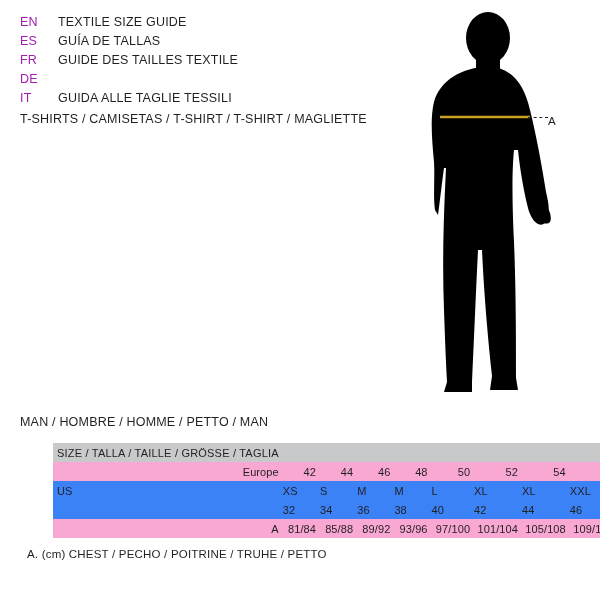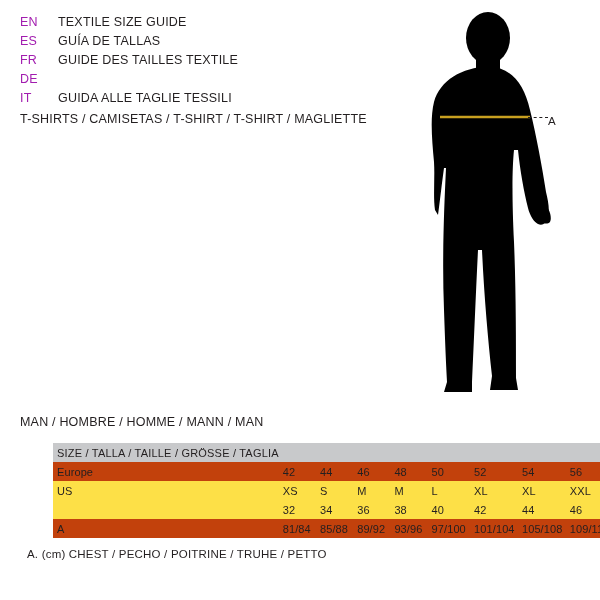--- a/index.html
+++ b/index.html
@@ -102,22 +102,22 @@
     padding: 0 0 0 4px;
     height: 19px;
     vertical-align: middle;
     white-space: nowrap;
   }
   .row-head td {
     background: #c8c9cb;
     font-size: 11px;
     letter-spacing: 0.2px;
   }
-  .row-alt td { background: #fde047; }
-  .row-plain td { background: #c2410c; }
+  .row-alt td { background: #3b82f6; }
+  .row-plain td { background: #f9a8d4; text-align: right; }
   .col-label { width: 82px; }
   .col-val  { width: 68px; text-align: left; padding-left: 4px; }
 
   .table-footnote {
     position: absolute;
     left: 20px;
     top: 548px;
     font-size: 11.5px;
     letter-spacing: 0.2px;
     white-space: nowrap;
@@ -185,21 +185,21 @@
              C 124 74, 112 58, 88 56 Z" fill="#000000"></path>
 
     <path d="M136 206 C 140 212, 146 216, 150 212 C 152 208, 150 200, 146 196 Z" fill="#000000"></path>
 
     <line x1="40" y1="107" x2="130" y2="107" stroke="#c8a020" stroke-width="2.5" stroke-dasharray="1 0"></line>
   </svg>
   <div class="callout-dashes"></div>
   <div class="chest-callout">A</div>
 </div>
 
-<div class="table-title">MAN / HOMBRE / HOMME / MANN / MAN</div>
+<div class="table-title">MAN / HOMBRE / HOMME / PETTO / MAN</div>
 
 <table class="size-table">
   <tbody>
       <tr class="row-head">
     <td class="col-label">SIZE / TALLA / TAILLE / GRÖSSE / TAGLIA</td>
     <td class="col-val"></td>
     <td class="col-val"></td>
     <td class="col-val"></td>
     <td class="col-val"></td>
     <td class="col-val"></td>

